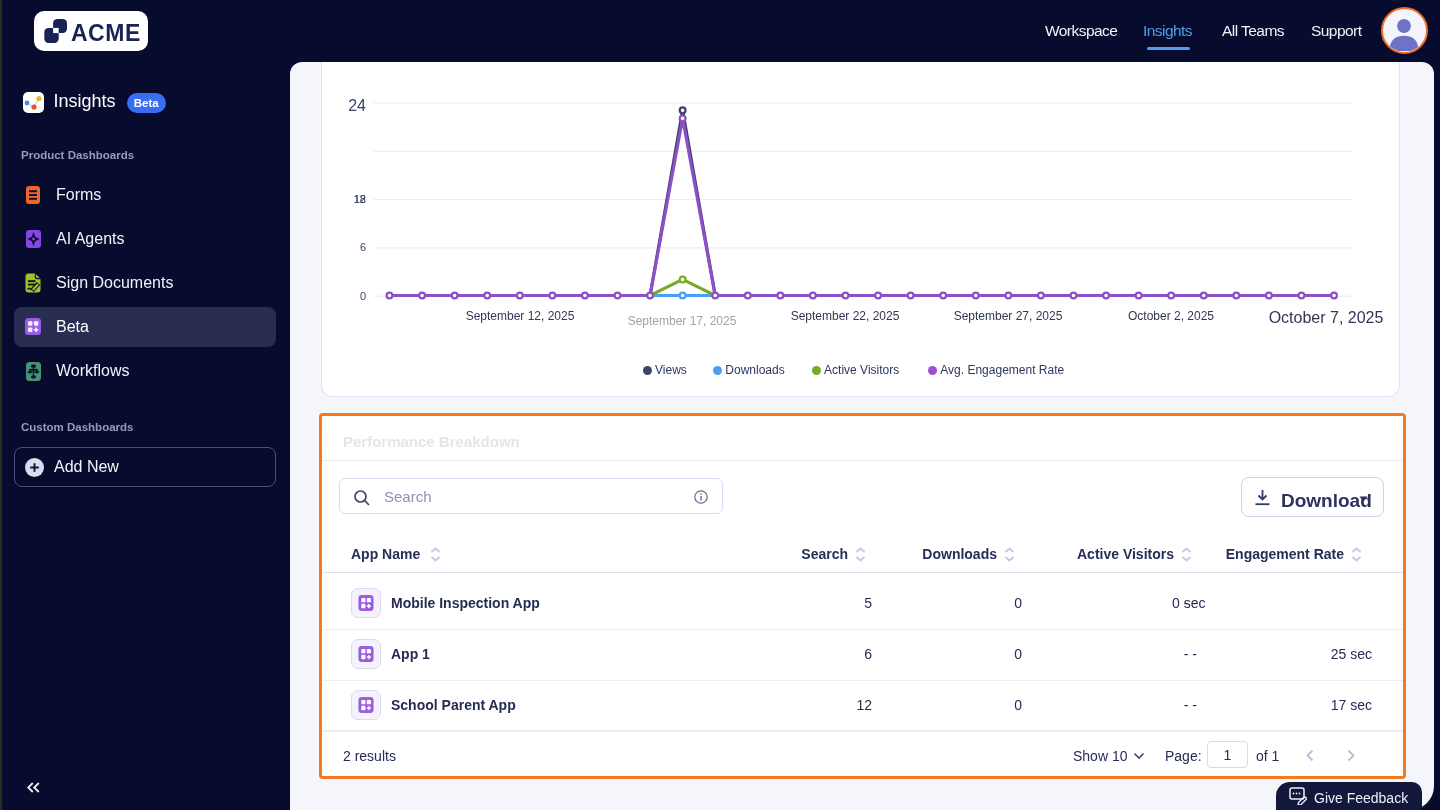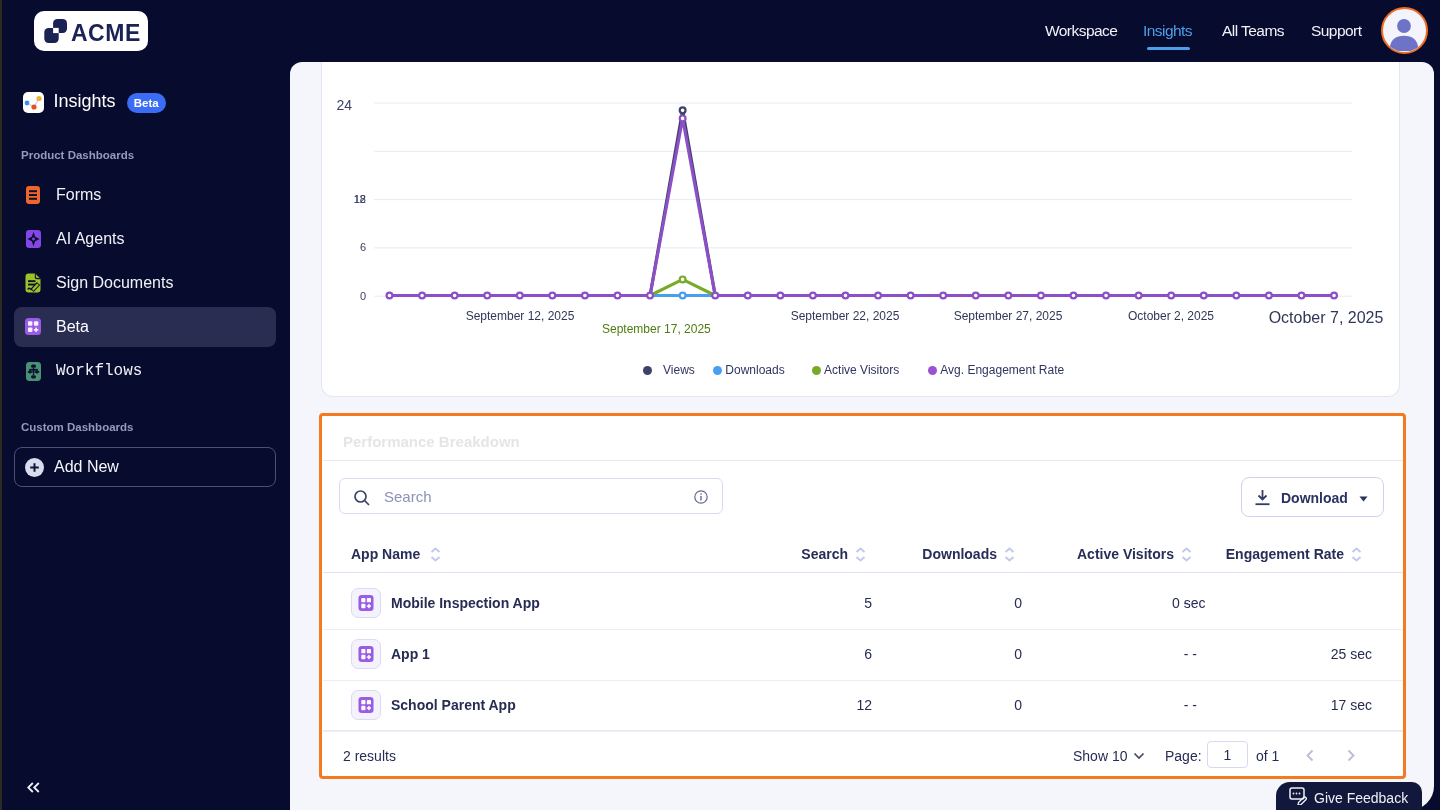--- a/index.html
+++ b/index.html
@@ -88,21 +88,21 @@
   <rect x="0" y="0" width="15" height="19" rx="3.4" fill="#4a9174"></rect>
   <rect x="5" y="2.6" width="5" height="3.2" rx="1.6" fill="#0d1130"></rect>
   <rect x="6.8" y="5.8" width="1.4" height="1.4" fill="#0d1130"></rect>
   <rect x="3.2" y="6.9" width="8.6" height="1.7" fill="#0d1130"></rect>
   <path d="M1.2 9.9 L4 8.1 L6.8 9.9 L4 11.7 Z" fill="#0d1130"></path>
   <path d="M8.2 9.9 L11 8.1 L13.8 9.9 L11 11.7 Z" fill="#0d1130"></path>
   <rect x="6.6" y="7.8" width="1.8" height="3.6" fill="#0d1130"></rect>
   <rect x="6.8" y="11.6" width="1.4" height="1.6" fill="#0d1130"></rect>
   <rect x="5" y="13.2" width="5" height="3.2" rx="1.6" fill="#0d1130"></rect>
 </svg>
-<div class="abs" style="left:56px;top:362px;font-size:16px;font-weight:500;color:#f1f2f8;font-family:Liberation Mono, monospace;">Workflows</div>
+<div class="abs" style="left:56px;top:362px;font-size:16px;font-weight:500;color:#f1f2f8;">Workflows</div>
 
 <div class="abs" style="left:21px;top:421px;font-size:11.5px;font-weight:bold;color:#959ac0;">Custom Dashboards</div>
 
 <div class="abs" style="left:14px;top:447px;width:262px;height:40px;border-radius:8px;border:1px solid #4b5077;"></div>
 <div class="abs" style="left:24.5px;top:457.5px;width:19px;height:19px;border-radius:50%;background:#dadded;"></div>
 <svg class="abs" style="left:24.5px;top:457.5px;" width="19" height="19" viewBox="0 0 19 19">
   <path d="M9.5 5.2 v8.6 M5.2 9.5 h8.6" stroke="#12173c" stroke-width="2"></path>
 </svg>
 <div class="abs" style="left:54px;top:458px;font-size:16px;font-weight:500;color:#f5f6fa;">Add New</div>
 
@@ -158,34 +158,34 @@
 <circle cx="849.18" cy="233.5" r="2.9" fill="#fff" stroke="#8d4fc7" stroke-width="2.2"></circle>
 <circle cx="881.75" cy="233.5" r="2.9" fill="#fff" stroke="#8d4fc7" stroke-width="2.2"></circle>
 <circle cx="914.32" cy="233.5" r="2.9" fill="#fff" stroke="#8d4fc7" stroke-width="2.2"></circle>
 <circle cx="946.89" cy="233.5" r="2.9" fill="#fff" stroke="#8d4fc7" stroke-width="2.2"></circle>
 <circle cx="979.46" cy="233.5" r="2.9" fill="#fff" stroke="#8d4fc7" stroke-width="2.2"></circle>
 <circle cx="1012.03" cy="233.5" r="2.9" fill="#fff" stroke="#8d4fc7" stroke-width="2.2"></circle>
 <circle cx="360.63" cy="48.35" r="2.9" fill="#fff" stroke="#3d4368" stroke-width="2.2"></circle>
 </g>
 </svg>
 
-<div class="abs" style="left:312px;top:96.5px;width:40px;text-align:right;font-size:14px;color:#3c4265;">24</div>
+<div class="abs" style="left:326px;top:96.5px;width:40px;text-align:right;font-size:16px;color:#3c4265;">24</div>
 <div class="abs" style="left:326px;top:144.8px;width:40px;text-align:right;font-size:11px;color:#3c4265;margin-top:48px;">18</div>
 <div class="abs" style="left:326px;top:193.1px;width:40px;text-align:right;font-size:11px;color:#3c4265;">12</div>
 <div class="abs" style="left:326px;top:241.4px;width:40px;text-align:right;font-size:11px;color:#3c4265;">6</div>
 <div class="abs" style="left:326px;top:289.7px;width:40px;text-align:right;font-size:11px;color:#3c4265;">0</div>
 
 <div class="abs" style="left:440px;top:309px;width:160px;text-align:center;font-size:12px;color:#303757;">September 12, 2025</div>
-<div class="abs" style="left:602px;top:322px;width:160px;font-size:12px;color:#4d7c0f;">September 17, 2025</div>
+<div class="abs" style="left:602px;top:314px;width:160px;text-align:center;font-size:12px;color:#a3a3a3;">September 17, 2025</div>
 <div class="abs" style="left:765px;top:309px;width:160px;text-align:center;font-size:12px;color:#303757;">September 22, 2025</div>
 <div class="abs" style="left:928px;top:309px;width:160px;text-align:center;font-size:12px;color:#303757;">September 27, 2025</div>
 <div class="abs" style="left:1091px;top:309px;width:160px;text-align:center;font-size:12px;color:#303757;">October 2, 2025</div>
 <div class="abs" style="left:1246px;top:309px;width:160px;text-align:center;font-size:16px;color:#303757;">October 7, 2025</div>
 
-<div class="abs" style="left:642.5px;top:363px;display:flex;align-items:center;font-size:12px;color:#2e3560;gap:8px;">
+<div class="abs" style="left:642.5px;top:363px;display:flex;align-items:center;font-size:12px;color:#2e3560;">
     <span style="width:9px;height:9px;border-radius:50%;background:#3d4368;margin-right:3.5px;"></span>
     <span>Views</span>
   </div>
 <div class="abs" style="left:712.8px;top:363px;display:flex;align-items:center;font-size:12px;color:#2e3560;">
     <span style="width:9px;height:9px;border-radius:50%;background:#4a9ef0;margin-right:3.5px;"></span>
     <span>Downloads</span>
   </div>
 <div class="abs" style="left:811.6px;top:363px;display:flex;align-items:center;font-size:12px;color:#2e3560;">
     <span style="width:9px;height:9px;border-radius:50%;background:#76aa28;margin-right:3.5px;"></span>
     <span>Active Visitors</span>
@@ -209,21 +209,21 @@
   <circle cx="7" cy="7" r="6.2" fill="none" stroke="#646a92" stroke-width="1.2"></circle>
   <rect x="6.3" y="6" width="1.4" height="4.5" fill="#646a92"></rect>
   <rect x="6.3" y="3.4" width="1.4" height="1.4" fill="#646a92"></rect>
 </svg>
 
 <div class="abs" style="left:1241px;top:477px;width:143px;height:40px;border:1.5px solid #ccd3f0;border-radius:8px;background:#fff;"></div>
 <svg class="abs" style="left:1254px;top:489px;" width="17" height="17" viewBox="0 0 17 17">
   <path d="M8.5 1 v9 M4.5 6.5 L8.5 10.5 L12.5 6.5" fill="none" stroke="#333b68" stroke-width="1.8"></path>
   <path d="M1.5 15.2 h14" stroke="#333b68" stroke-width="1.8"></path>
 </svg>
-<div class="abs" style="left:1281px;top:490px;font-size:14px;font-weight:bold;color:#2b3260;">Download</div>
+<div class="abs" style="left:1281px;top:490px;font-size:19px;font-weight:bold;color:#2b3260;">Download</div>
 <svg class="abs" style="left:1359px;top:496px;" width="9" height="6" viewBox="0 0 9 6">
   <path d="M0.5 0.5 L4.5 5.5 L8.5 0.5 Z" fill="#2b3260"></path>
 </svg>
 
 <div class="abs" style="left:351px;top:546px;font-size:14px;font-weight:bold;color:#272e57;">App Name</div>
 <div class="abs" style="left:648px;top:546px;width:200px;text-align:right;font-size:14px;font-weight:bold;color:#272e57;">Search</div>
 <div class="abs" style="left:797px;top:546px;width:200px;text-align:right;font-size:14px;font-weight:bold;color:#272e57;">Downloads</div>
 <div class="abs" style="left:974px;top:546px;width:200px;text-align:right;font-size:14px;font-weight:bold;color:#272e57;">Active Visitors</div>
 <div class="abs" style="left:1144px;top:546px;width:200px;text-align:right;font-size:14px;font-weight:bold;color:#272e57;">Engagement Rate</div>
 <svg class="abs" style="left:430px;top:547px;" width="11" height="15" viewBox="0 0 11 15">

